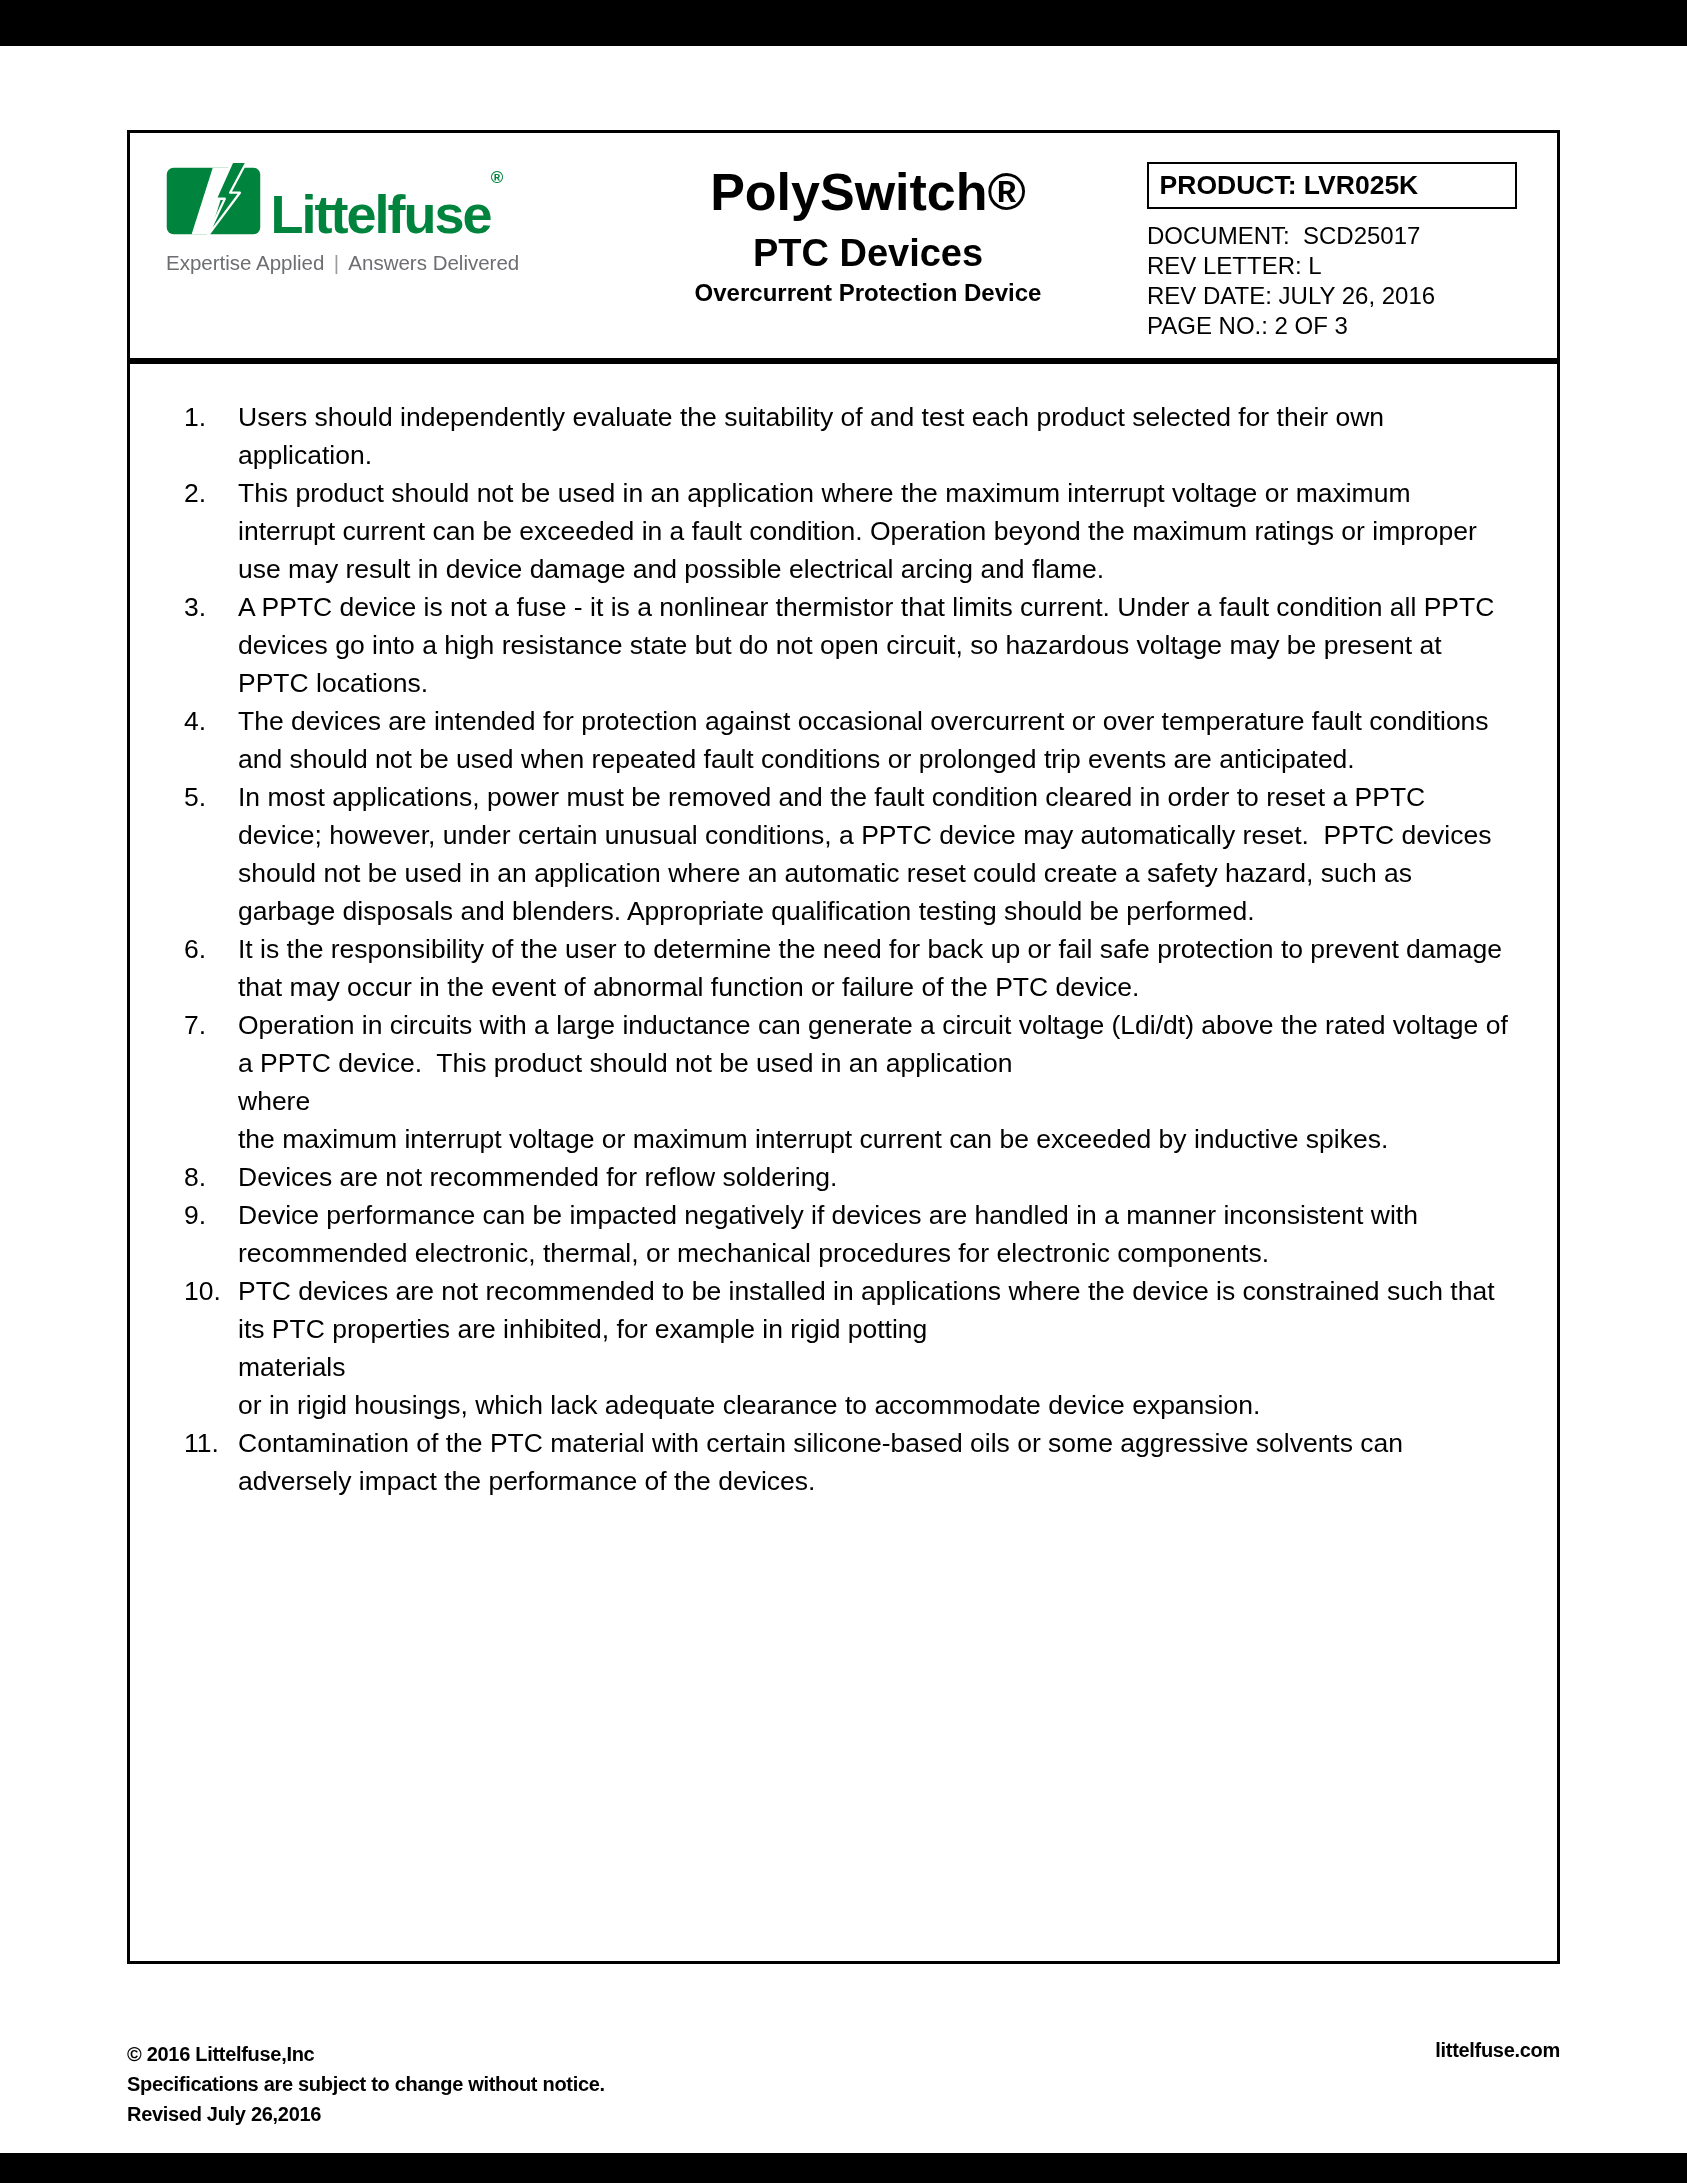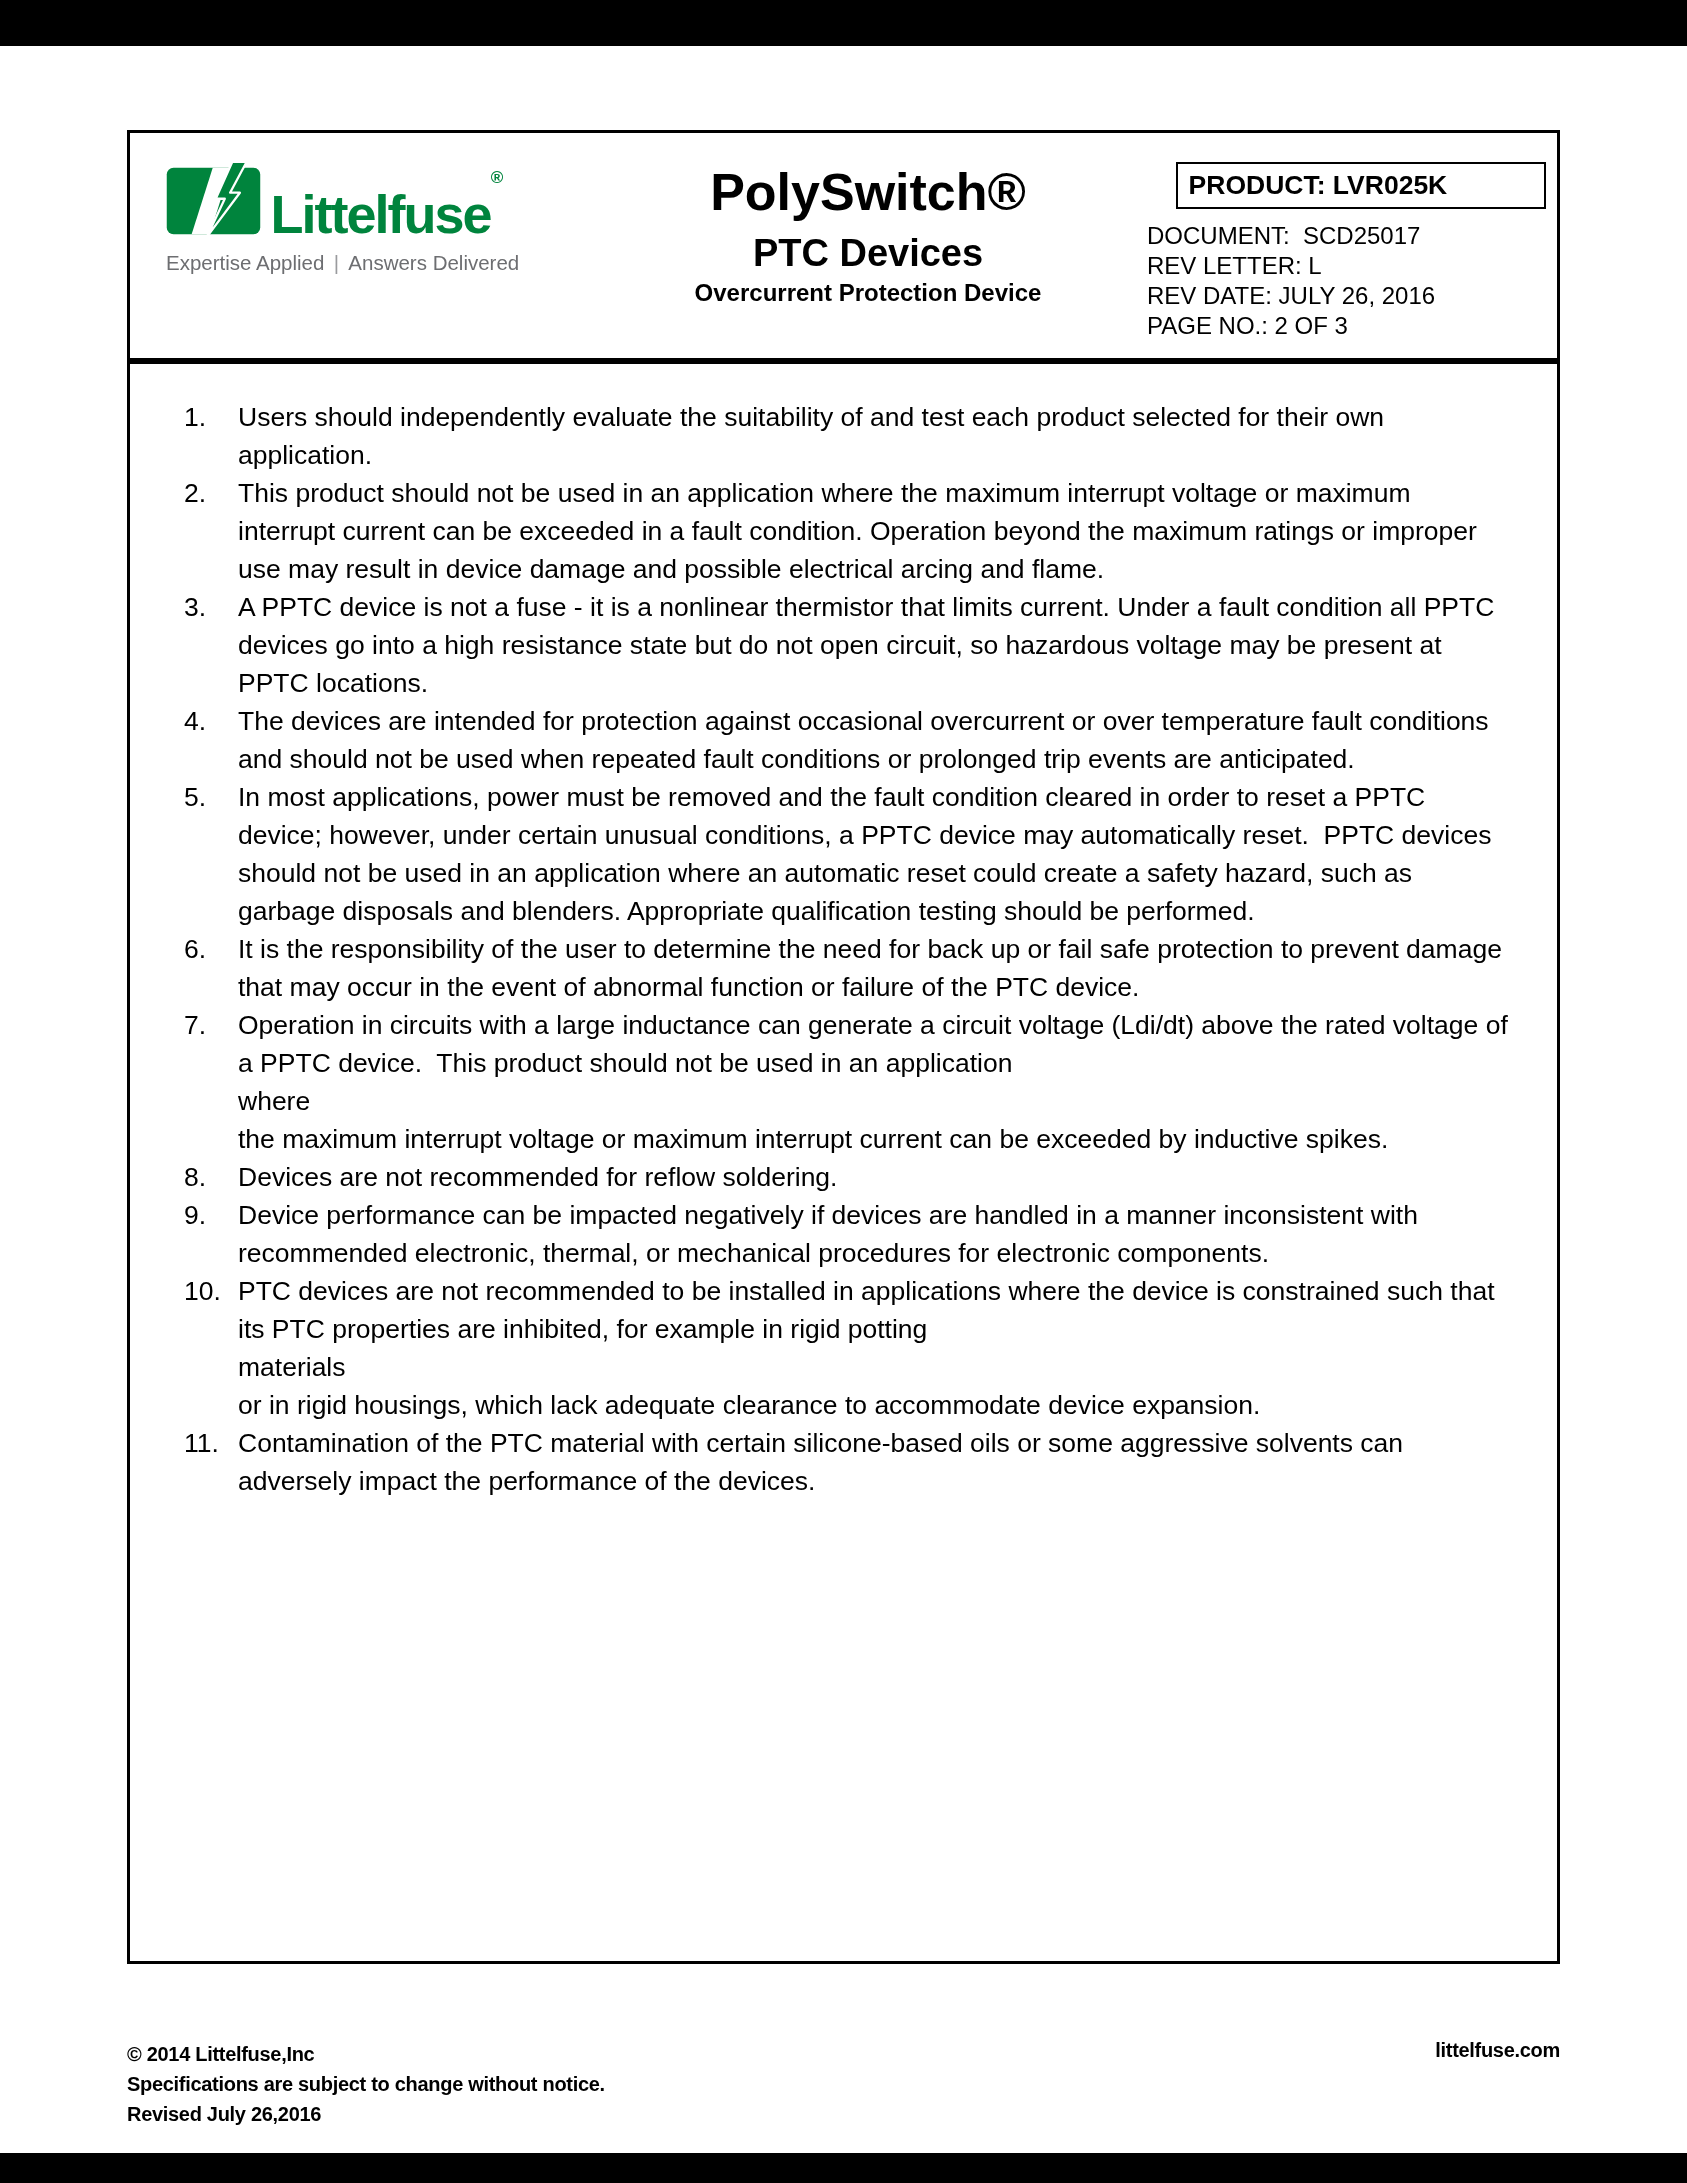--- a/index.html
+++ b/index.html
@@ -43,21 +43,20 @@
   .title-1 { font-size:52px; font-weight:bold; line-height:1.1; }
   .title-2 { font-size:38px; font-weight:bold; line-height:1.1; margin-top:12px; }
   .title-3 { font-size:24px; font-weight:bold; margin-top:4px; }
 
   .info-block { width:380px; padding-top:1.3px; }
   .product-box {
     border:2.6px solid #000; width:370px;
     font-size:26.5px; font-weight:bold;
     padding:5.3px 10.6px 6.6px 10.6px; margin-bottom:12px;
     white-space:pre;
-    margin-left:29px;
   }
   .info-line { font-size:24px; line-height:30px; white-space:pre; }
 
   
   .warning-row { position:relative; margin:50px 26.5px 0 66px; height:116px; }
   .warning-graphic { position:absolute; left:0; top:0; display:flex; align-items:center; }
   .warning-triangle { width:109px; height:101px; flex:0 0 109px; }
   .warning-word {
     font-size:65px; font-weight:bold; letter-spacing:-2px;
     transform:scaleY(1.05); transform-origin:bottom left;
@@ -186,21 +185,21 @@
 
         <li class="warn-item">
           <span class="item-num">11.</span>
           <span class="item-text">Contamination of the PTC material with certain silicone-based oils or some aggressive solvents can adversely impact the performance of the devices.</span>
         </li>
       </ol>
 
   </div>
 
   <div class="footer-left">
-    <div>© 2014 Littelfuse,Inc</div>
+    <div>© 2016 Littelfuse,Inc</div>
     <div>Specifications are subject to change without notice.</div>
     <div>Revised July 26,2016</div>
   </div>
   <div class="footer-right">littelfuse.com</div>
 
   <div class="bar-bottom"></div>
 
 </div>
 
 

